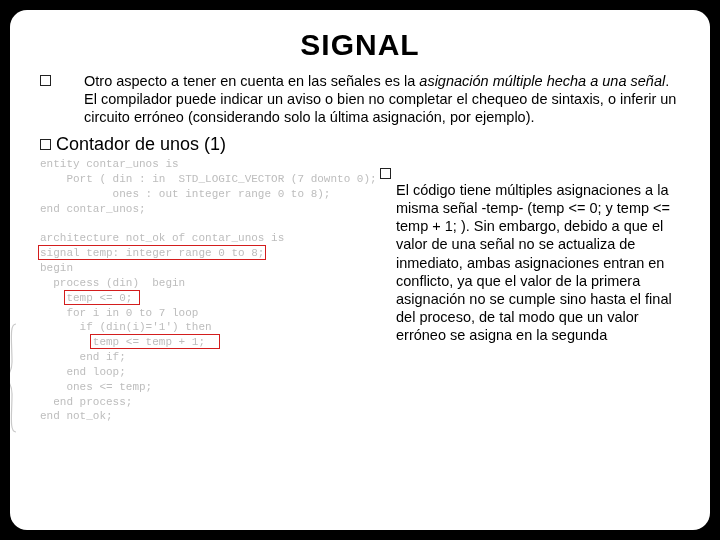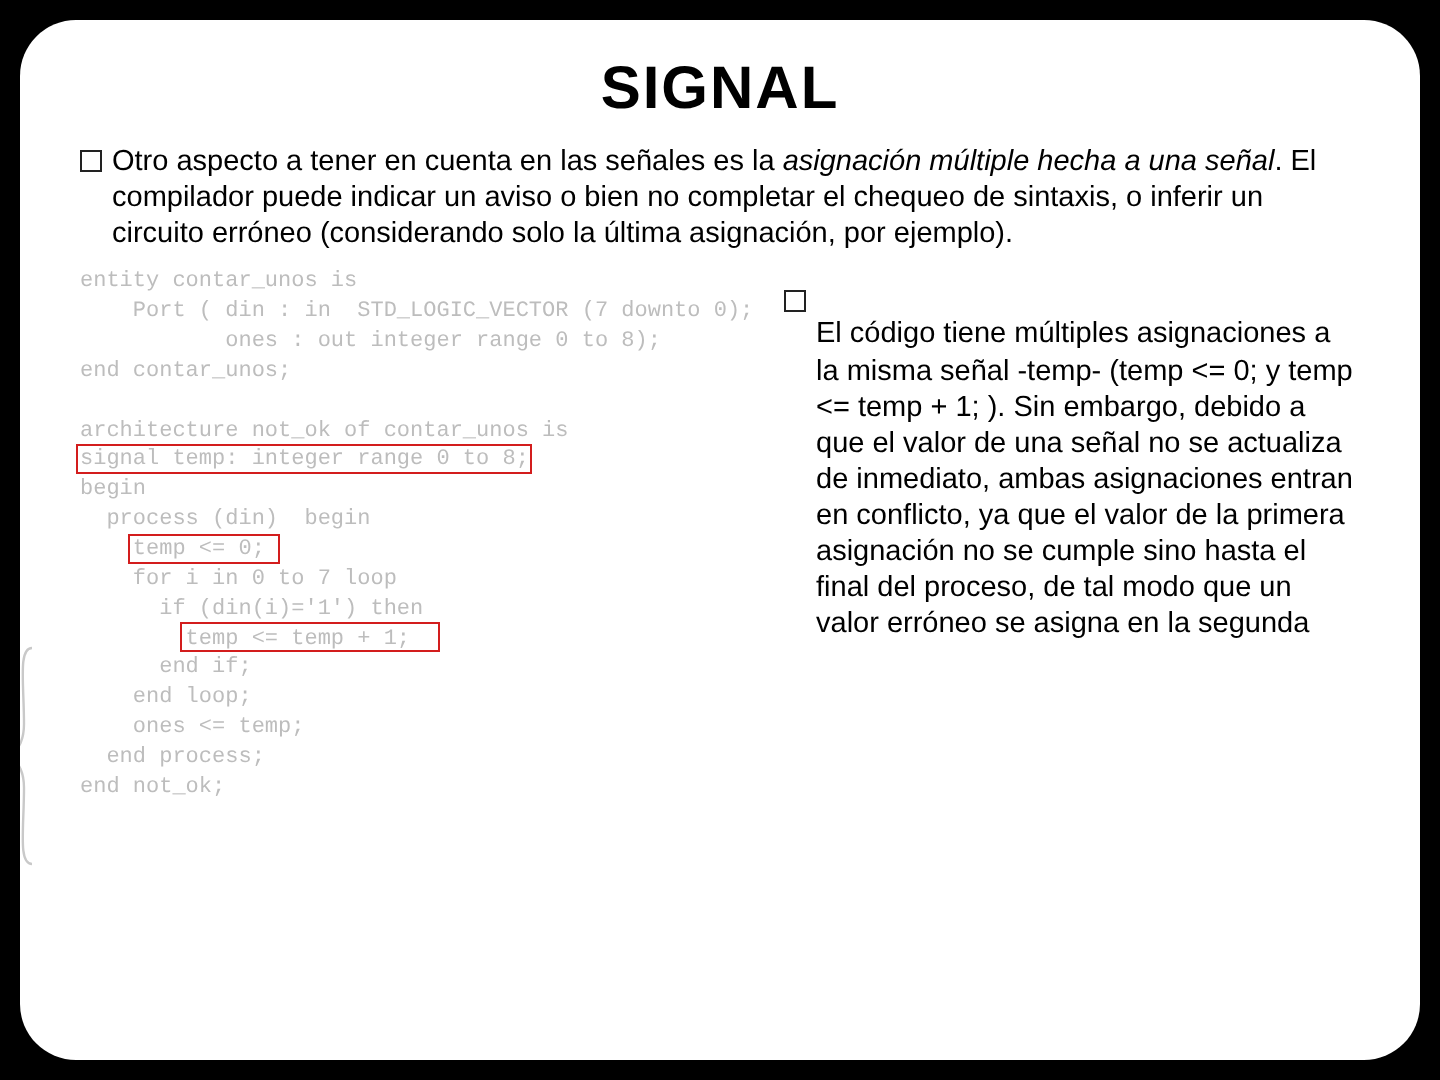--- a/index.html
+++ b/index.html
@@ -8,21 +8,21 @@
     background: #000;
     font-family: Arial, Helvetica, sans-serif;
     display: flex;
     align-items: center;
     justify-content: center;
   }
   .slide {
     width: 700px;
     height: 520px;
     background: #fff;
-    border-radius: 28px;
+    border-radius: 17px;
     padding: 18px 30px 24px 30px;
     position: relative;
     overflow: hidden;
   }
   .title {
     font-size: 30px;
     text-align: center;
     margin-bottom: 10px;
     letter-spacing: 1px;
     color: #000;
@@ -37,31 +37,31 @@
     height: 11px;
     border: 1px solid #222;
     flex: 0 0 11px;
     margin-top: 3px;
     margin-right: 5px;
   }
   .top-para {
     font-size: 14.5px;
     line-height: 1.25;
     color: #000;
+    margin-left: 28px;
   }
   .top-para .italic { font-style: italic; }
   .sub-head-row { display: flex; align-items: flex-start; margin-bottom: 2px; }
   .sub-head {
     font-size: 18px;
     color: #000;
     line-height: 1.15;
   }
   .cols {
     display: flex;
-    gap: 12px;
     align-items: flex-start;
   }
   .code-area {
     flex: 0 0 340px;
     position: relative;
   }
   .code-pre {
     font-family: "Courier New", monospace;
     font-size: 11px;
     line-height: 1.35;
@@ -103,20 +103,24 @@
 
   <h1 class="title">SIGNAL</h1>
 
   <div class="bullet-row">
     <div class="checkbox"></div>
     <p class="top-para">
       <span>Otro aspecto a tener en cuenta en las señales es la </span><span class="italic">asignación múltiple hecha a una señal</span><span>. El compilador puede indicar un aviso o bien no completar el chequeo de sintaxis, o inferir un circuito erróneo (considerando solo la última asignación, por ejemplo).</span>
     </p>
   </div>
 
+  <div class="sub-head-row">
+    <div class="checkbox" style="margin-top:5px;"></div>
+    <div class="sub-head">Contador de unos (1)</div>
+  </div>
 
   <div class="cols">
 
     <div class="code-area">
       <pre class="code-pre">entity contar_unos is
     Port ( din : in  STD_LOGIC_VECTOR (7 downto 0);
            ones : out integer range 0 to 8);
 end contar_unos;
 
 architecture not_ok of contar_unos is

